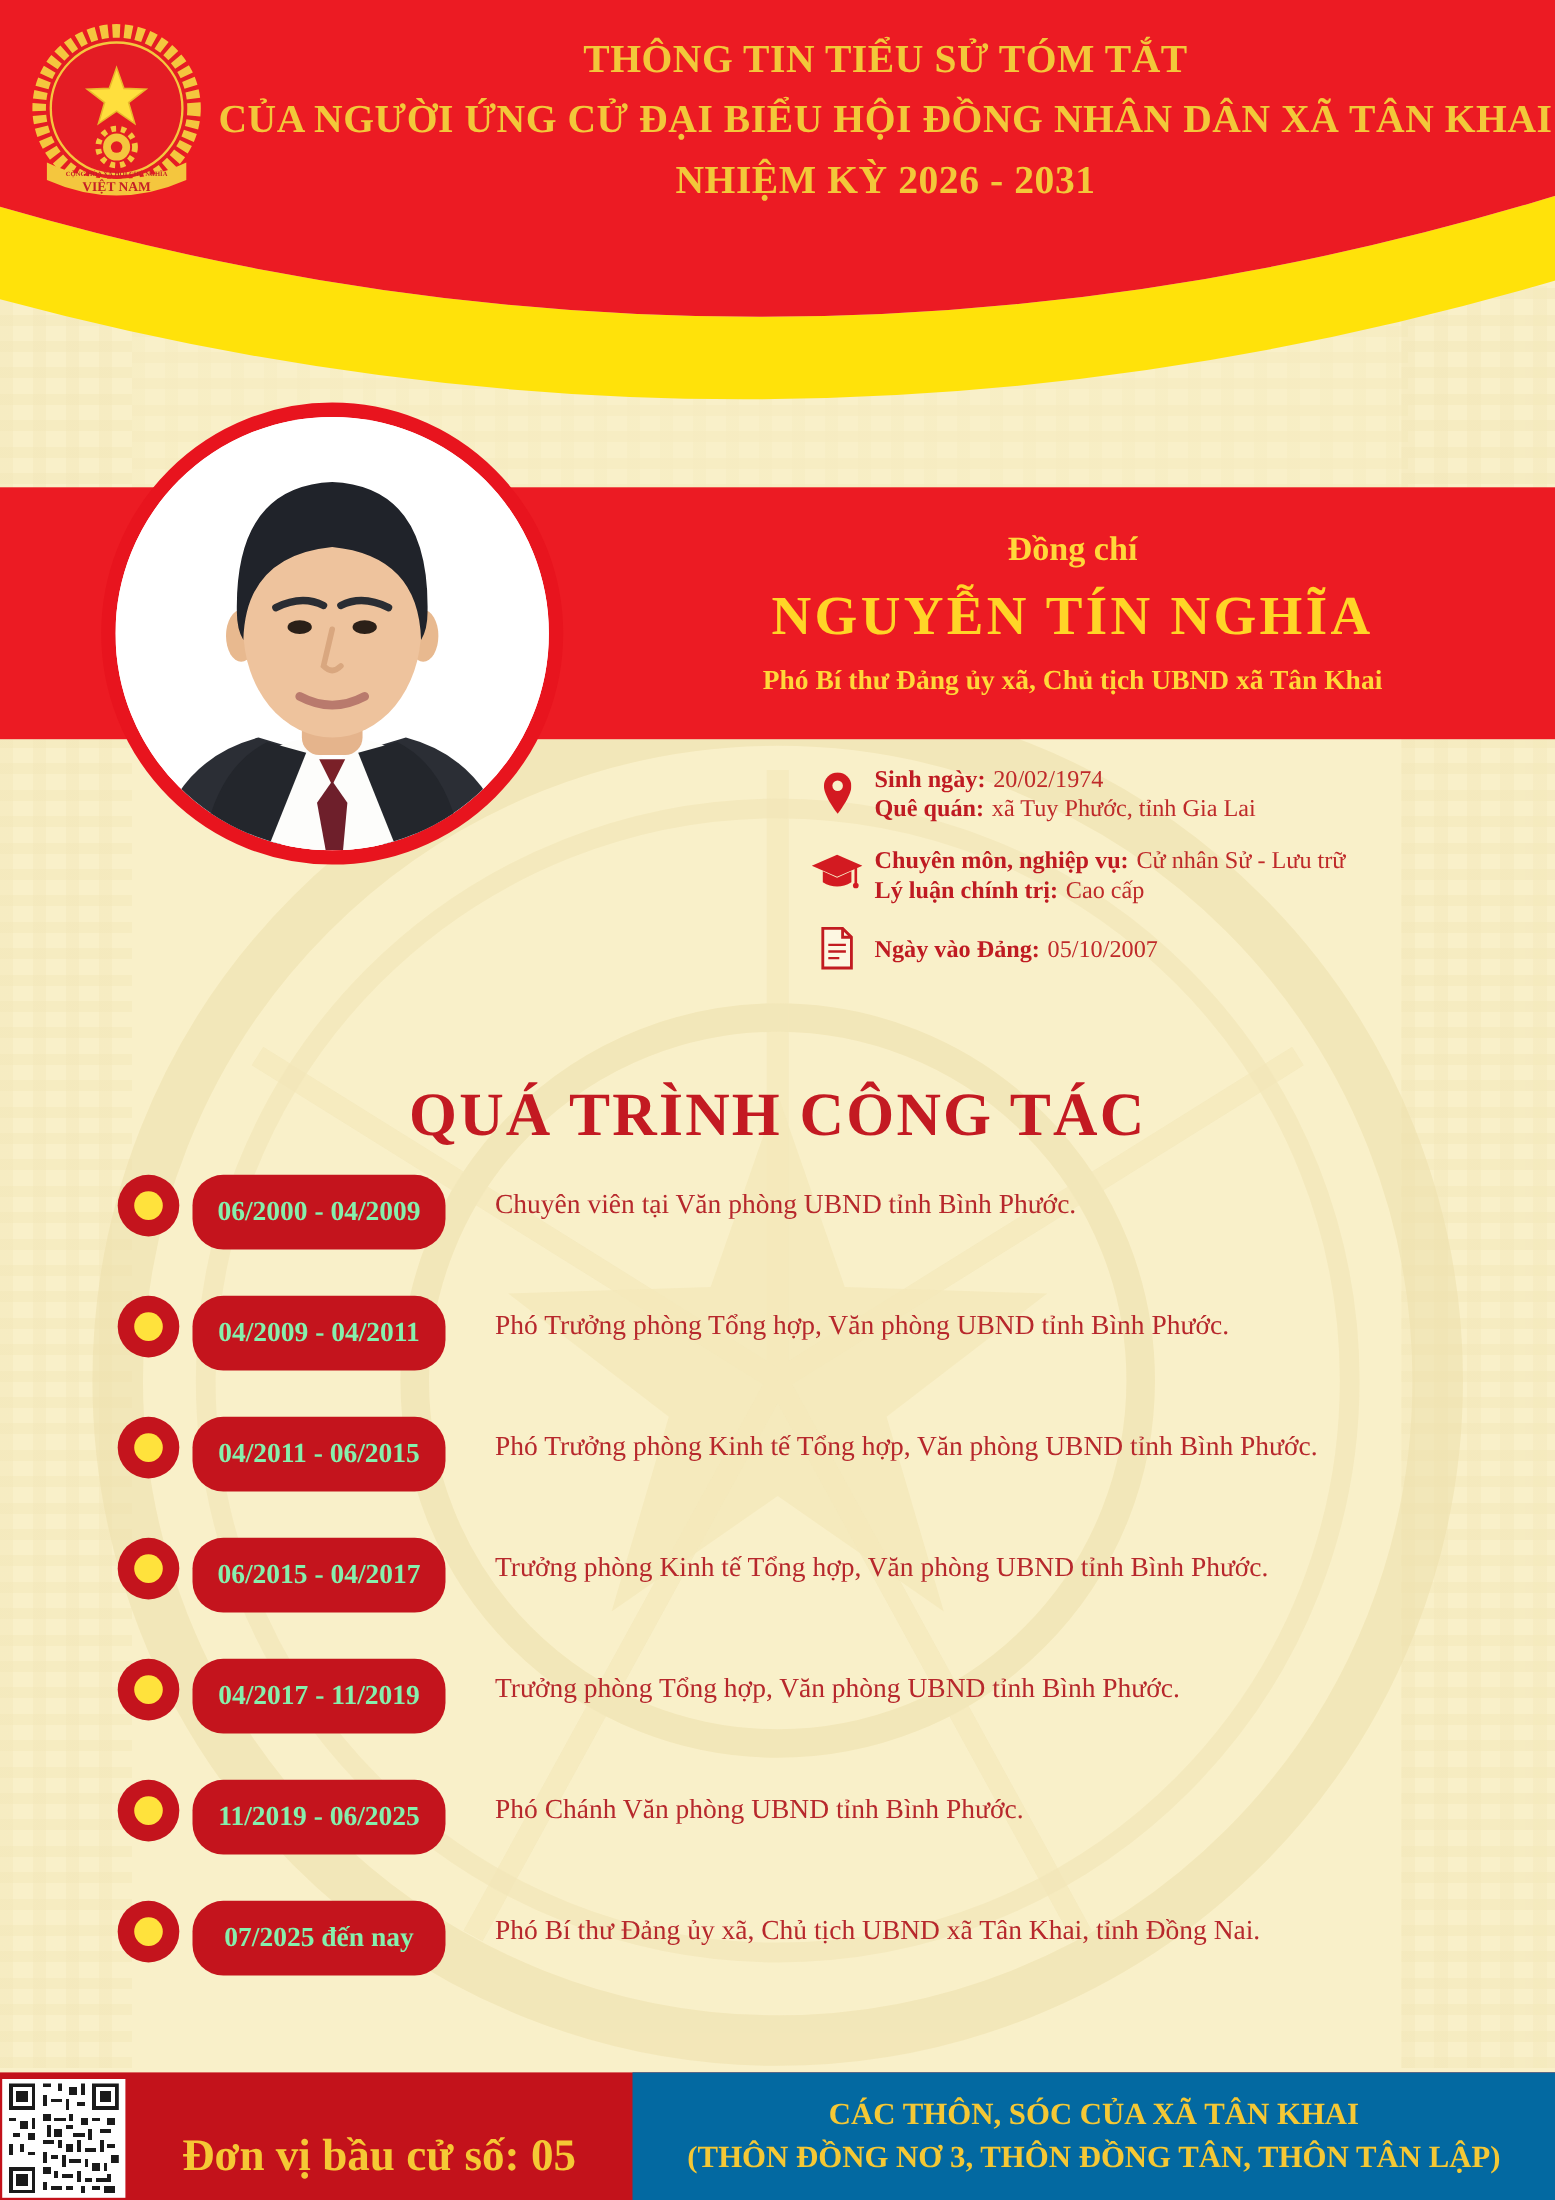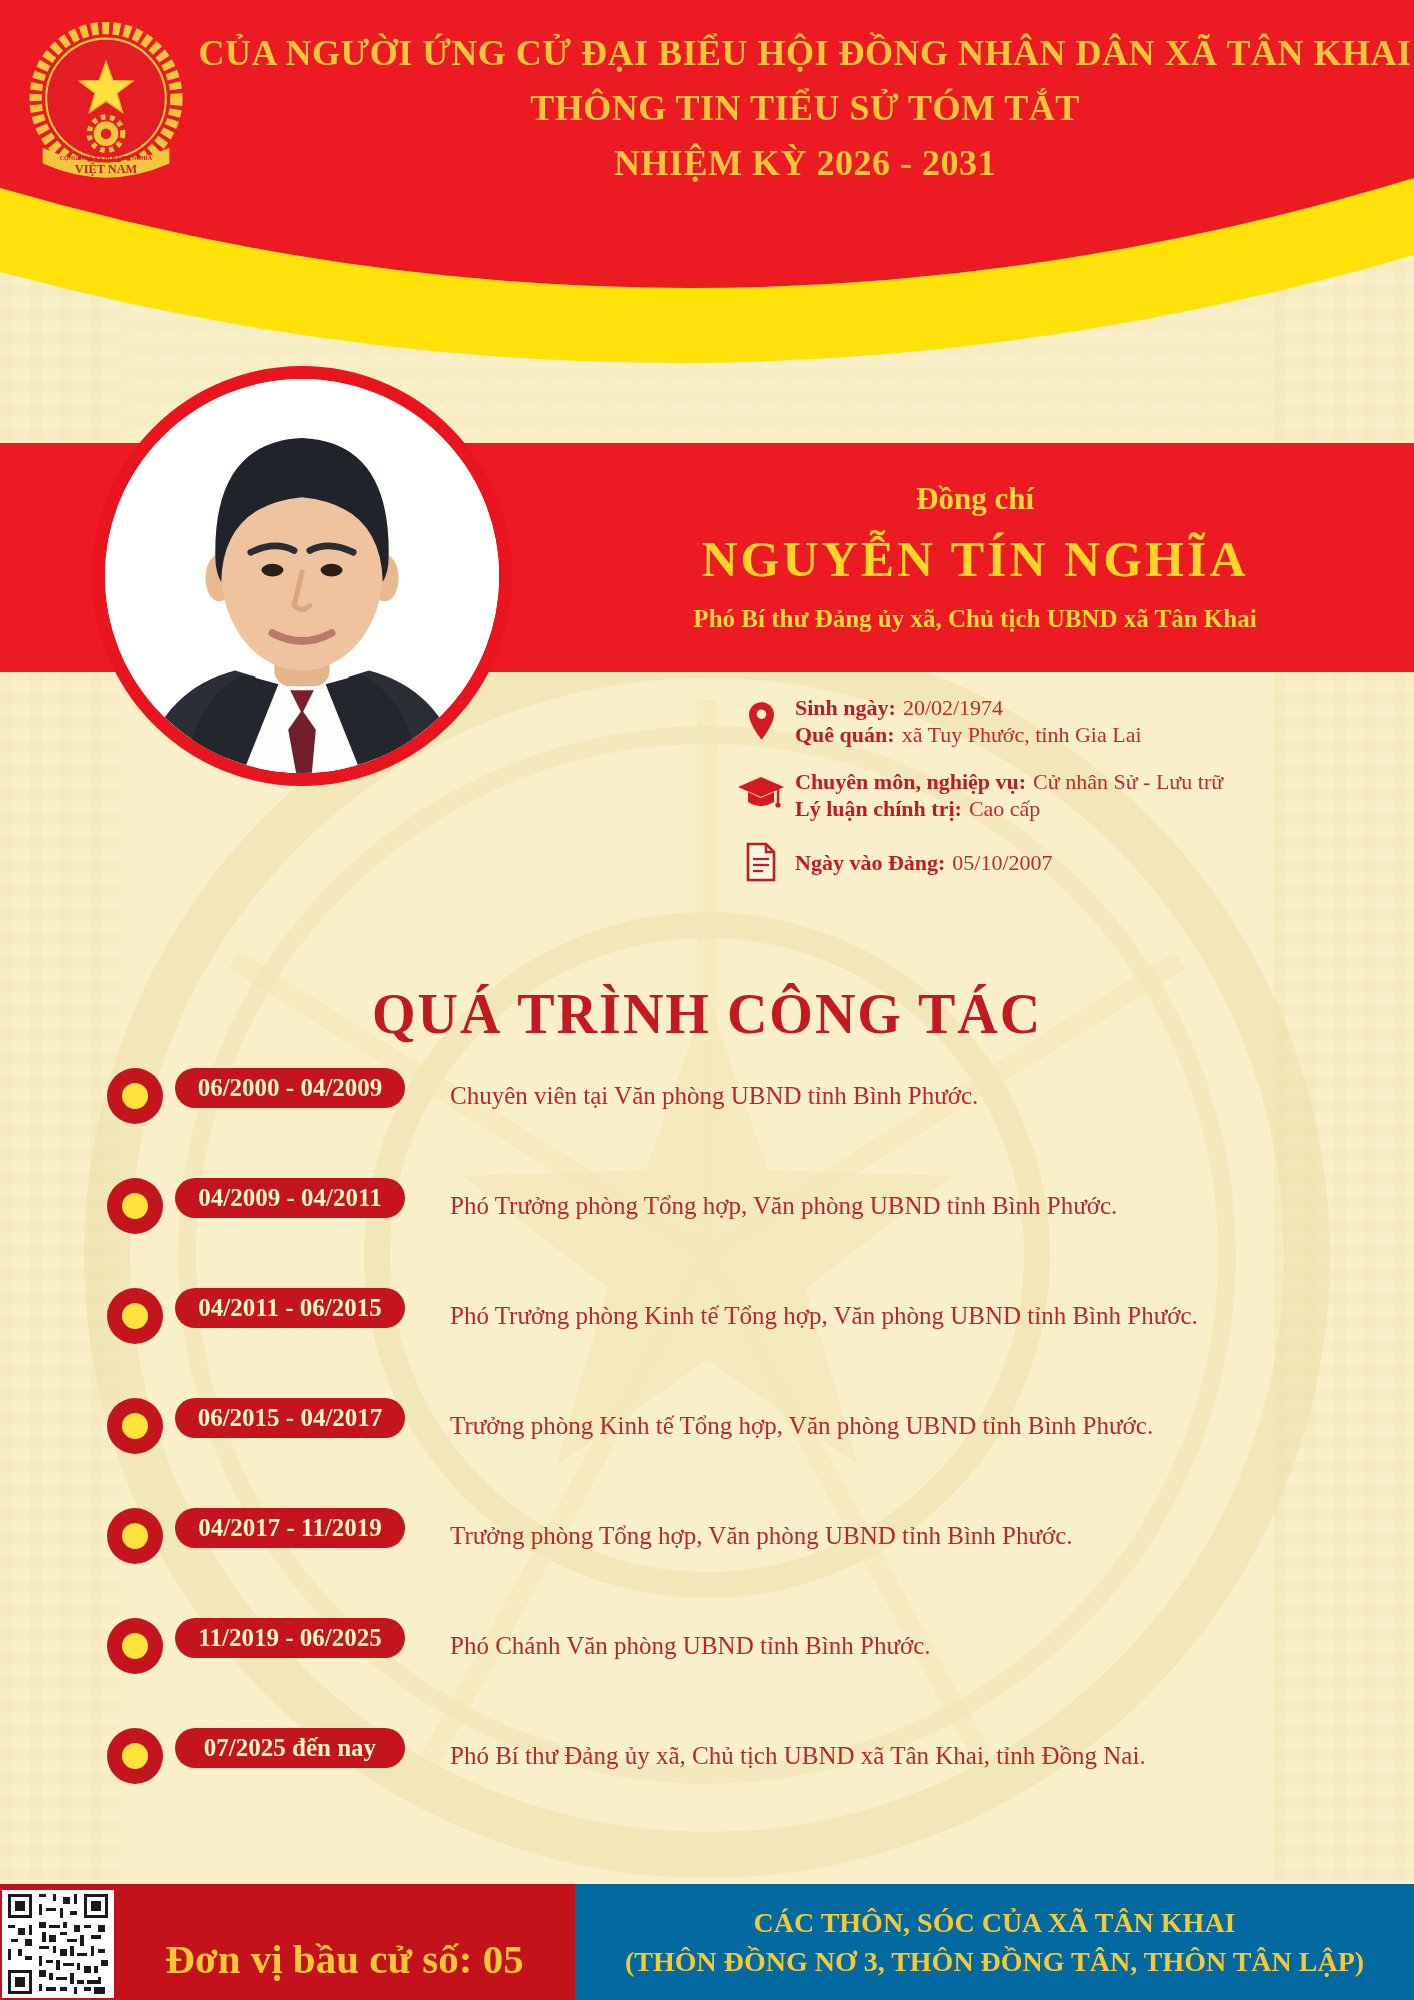--- a/index.html
+++ b/index.html
@@ -45,23 +45,23 @@
   .section-title{position:absolute;left:0;top:982px;width:1414px;z-index:3;margin:0;
     text-align:center;font-size:56px;font-weight:bold;color:#c31a22;letter-spacing:2px;}
   
   .trow{position:absolute;left:0;width:1414px;height:56px;z-index:3;}
   .trow.t0{top:1068px}.trow.t1{top:1178px}.trow.t2{top:1288px}
   .trow.t3{top:1398px}.trow.t4{top:1508px}.trow.t5{top:1618px}.trow.t6{top:1728px}
   .bullet{position:absolute;left:107px;top:0;width:56px;height:56px;border-radius:50%;
     background:#c4141d;}
   .bullet::after{content:"";position:absolute;left:15px;top:15px;width:26px;height:26px;
     border-radius:50%;background:#ffe23c;}
-  .pill{position:absolute;left:175px;top:0;width:230px;height:40px;border-radius:28px;
+  .pill{position:absolute;left:175px;top:0;width:230px;height:68px;border-radius:28px;
     background:#c4141d;display:flex;align-items:center;justify-content:center;
-    color:#fef9c3;font-weight:bold;font-size:25px;}
+    color:#86efac;font-weight:bold;font-size:25px;}
   .desc{position:absolute;left:450px;top:0;height:56px;line-height:56px;
     font-size:25px;color:#b7282c;white-space:nowrap;}
   
   .footer{position:absolute;left:0;top:1884px;width:1414px;height:116px;background:#c3121b;z-index:6;}
   .qr-box{position:absolute;left:2px;top:6px;width:112px;height:108px;background:#ffffff;
     display:flex;align-items:center;justify-content:center;}
   .qr-box svg{width:100px;height:100px;display:block;}
   .unit-label{position:absolute;left:114px;top:17px;width:461px;height:116px;
     display:flex;align-items:center;justify-content:center;
     color:#f5c835;font-weight:bold;font-size:41px;}
@@ -105,22 +105,22 @@
     <polygon fill="#ffdf3d" stroke="#e9b92c" stroke-width="0.8" points="50,27 53.8,37.7 65.2,38.1 56.2,45 59.4,55.9 50,49.5 40.6,55.9 43.8,45 34.8,38.1 46.2,37.7"></polygon>
     <circle cx="50" cy="68" r="9.5" fill="none" stroke="#f4c63e" stroke-width="3" stroke-dasharray="2.6 2.6"></circle>
     <circle cx="50" cy="68" r="7" fill="#f4c63e"></circle>
     <circle cx="50" cy="68" r="3" fill="#e41c24"></circle>
     <path d="M14,76 Q50,93 86,76 L86,85 Q50,101 14,85 Z" fill="#f4c63e"></path>
     <text x="50" y="83" text-anchor="middle" font-size="3.4" font-weight="bold" fill="#c52026">CỘNG HÒA XÃ HỘI CHỦ NGHĨA</text>
     <text x="50" y="90.5" text-anchor="middle" font-size="7" font-weight="bold" fill="#c52026">VIỆT NAM</text>
   </svg>
 
   <div class="header-title">
+    <div class="ln">THÔNG TIN TIỂU SỬ TÓM TẮT</div>
     <div class="ln">CỦA NGƯỜI ỨNG CỬ ĐẠI BIỂU HỘI ĐỒNG NHÂN DÂN XÃ TÂN KHAI</div>
-    <div class="ln">THÔNG TIN TIỂU SỬ TÓM TẮT</div>
     <div class="ln">NHIỆM KỲ 2026 - 2031</div>
   </div>
 
   <div class="name-band"></div>
 
   <div class="photo-wrap">
     <svg viewBox="0 0 200 200">
       <rect width="200" height="200" fill="#ffffff"></rect>
 
       <path d="M18,200 Q28,158 66,148 L86,154 L76,200 Z" fill="#2b2e35"></path>

